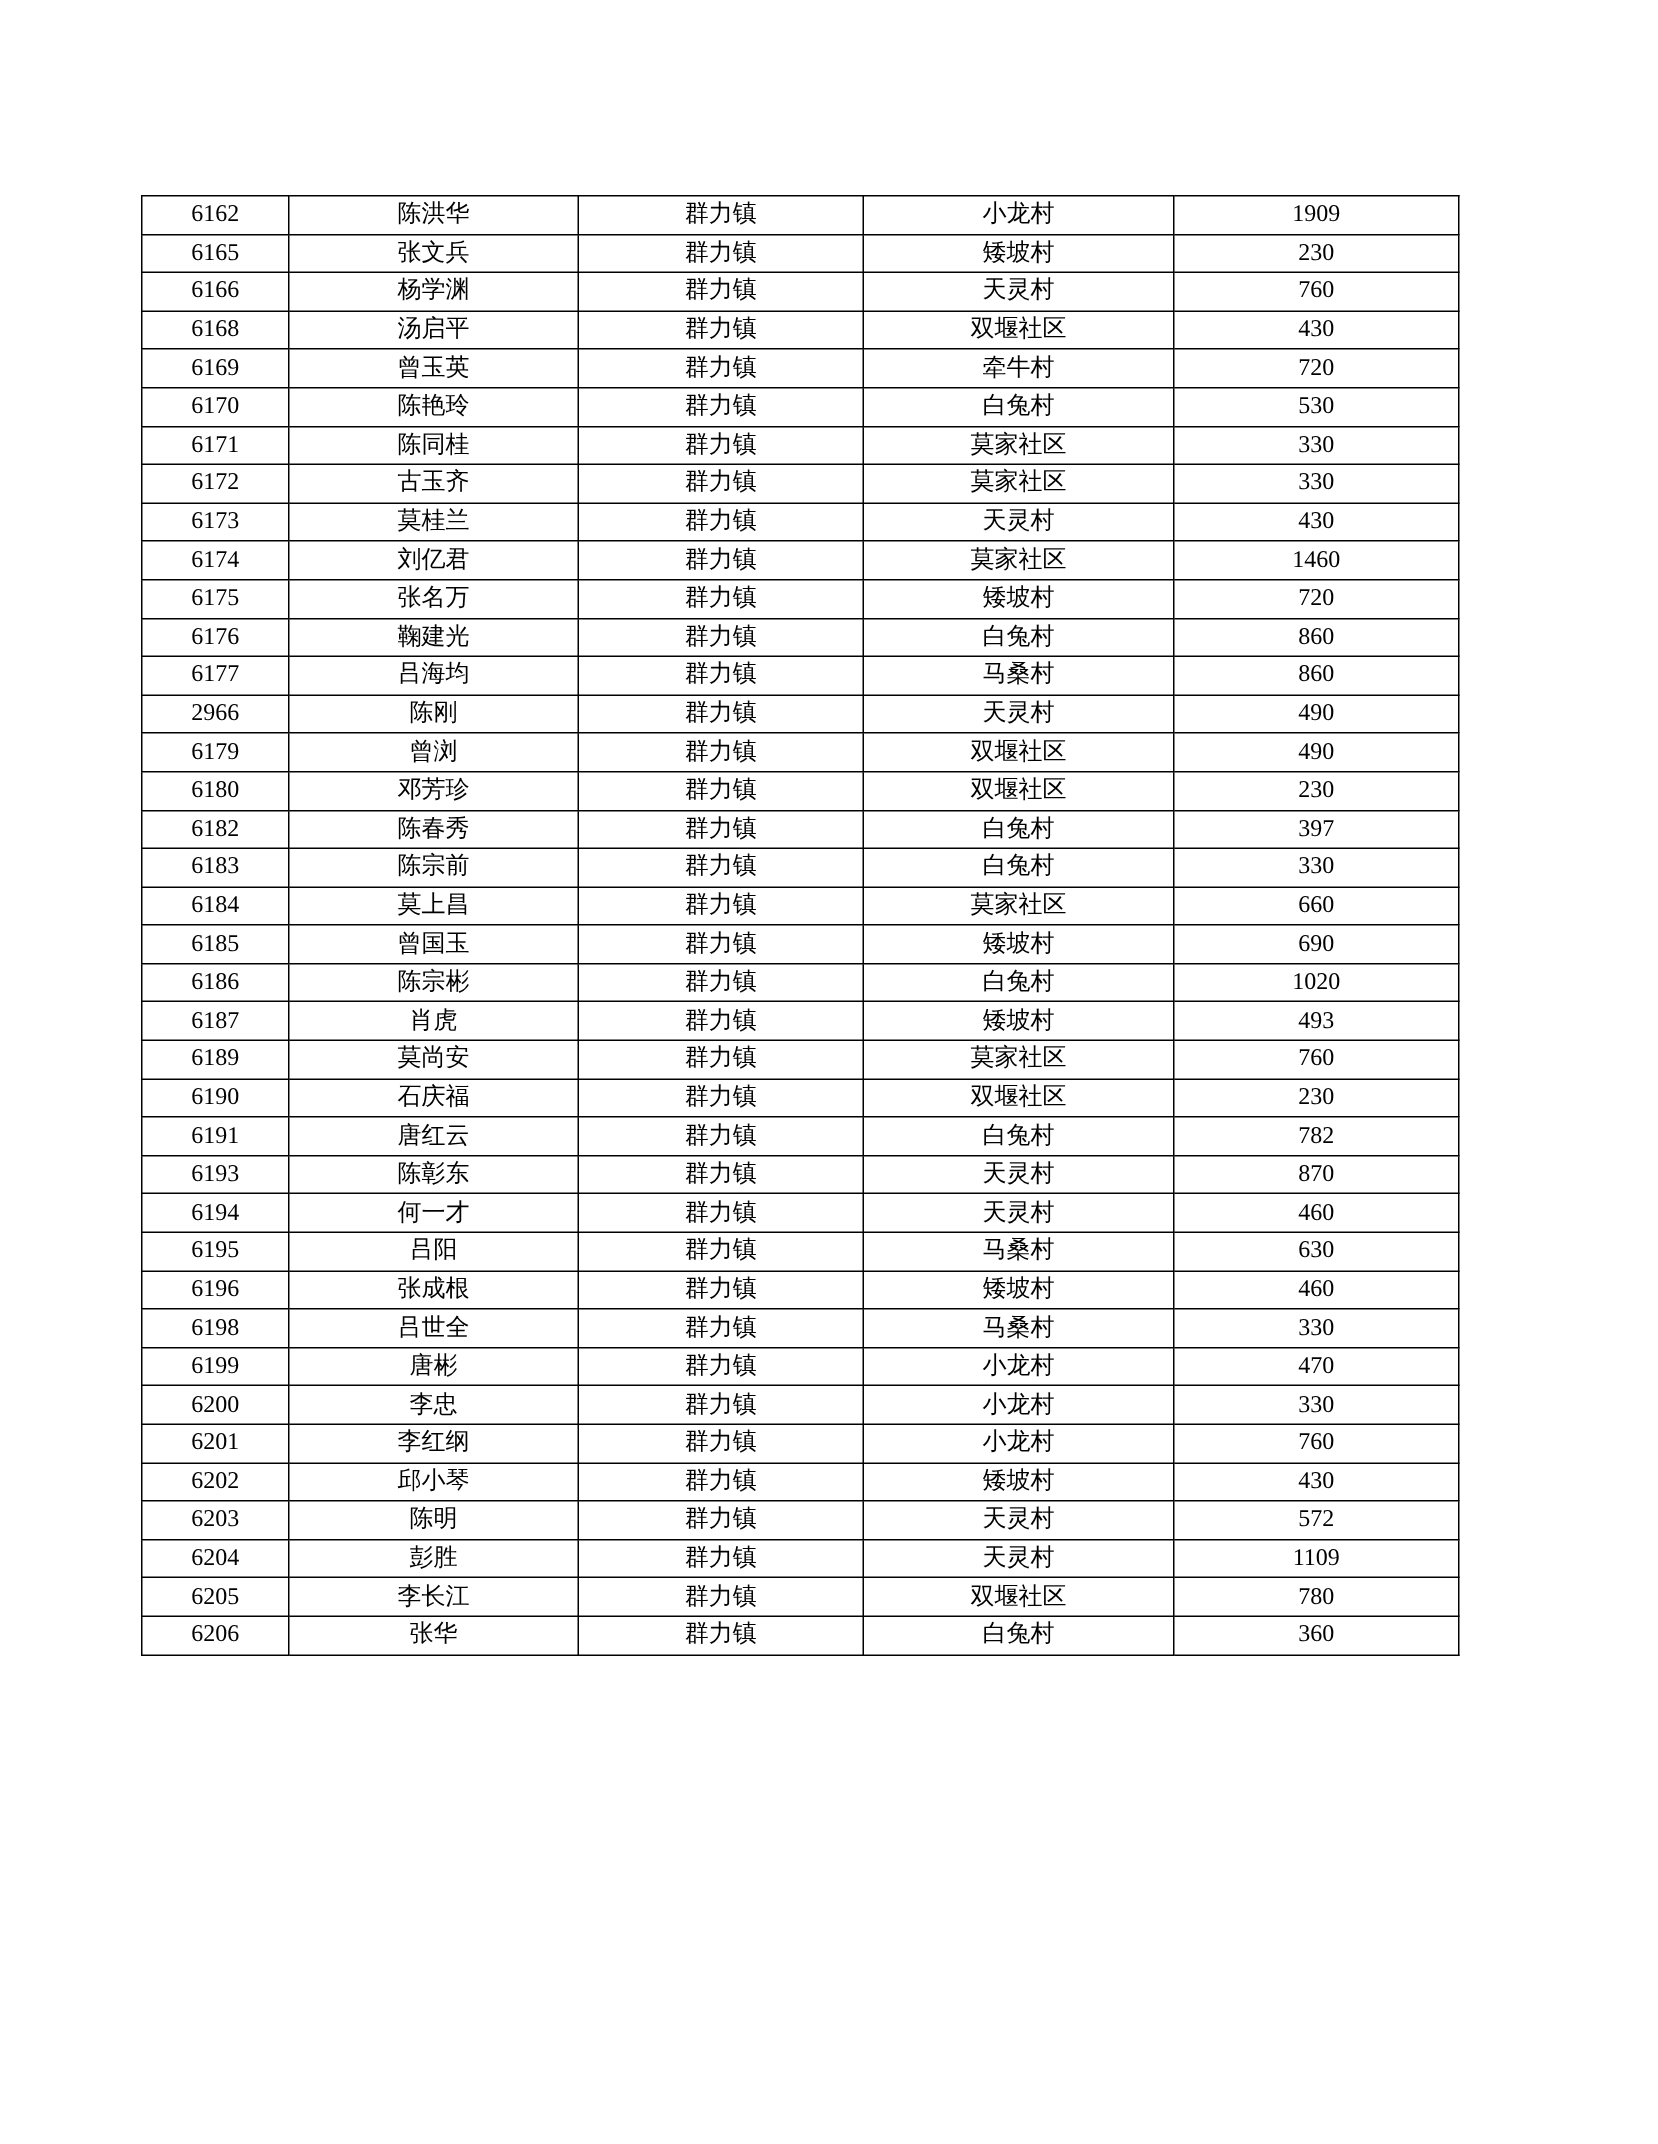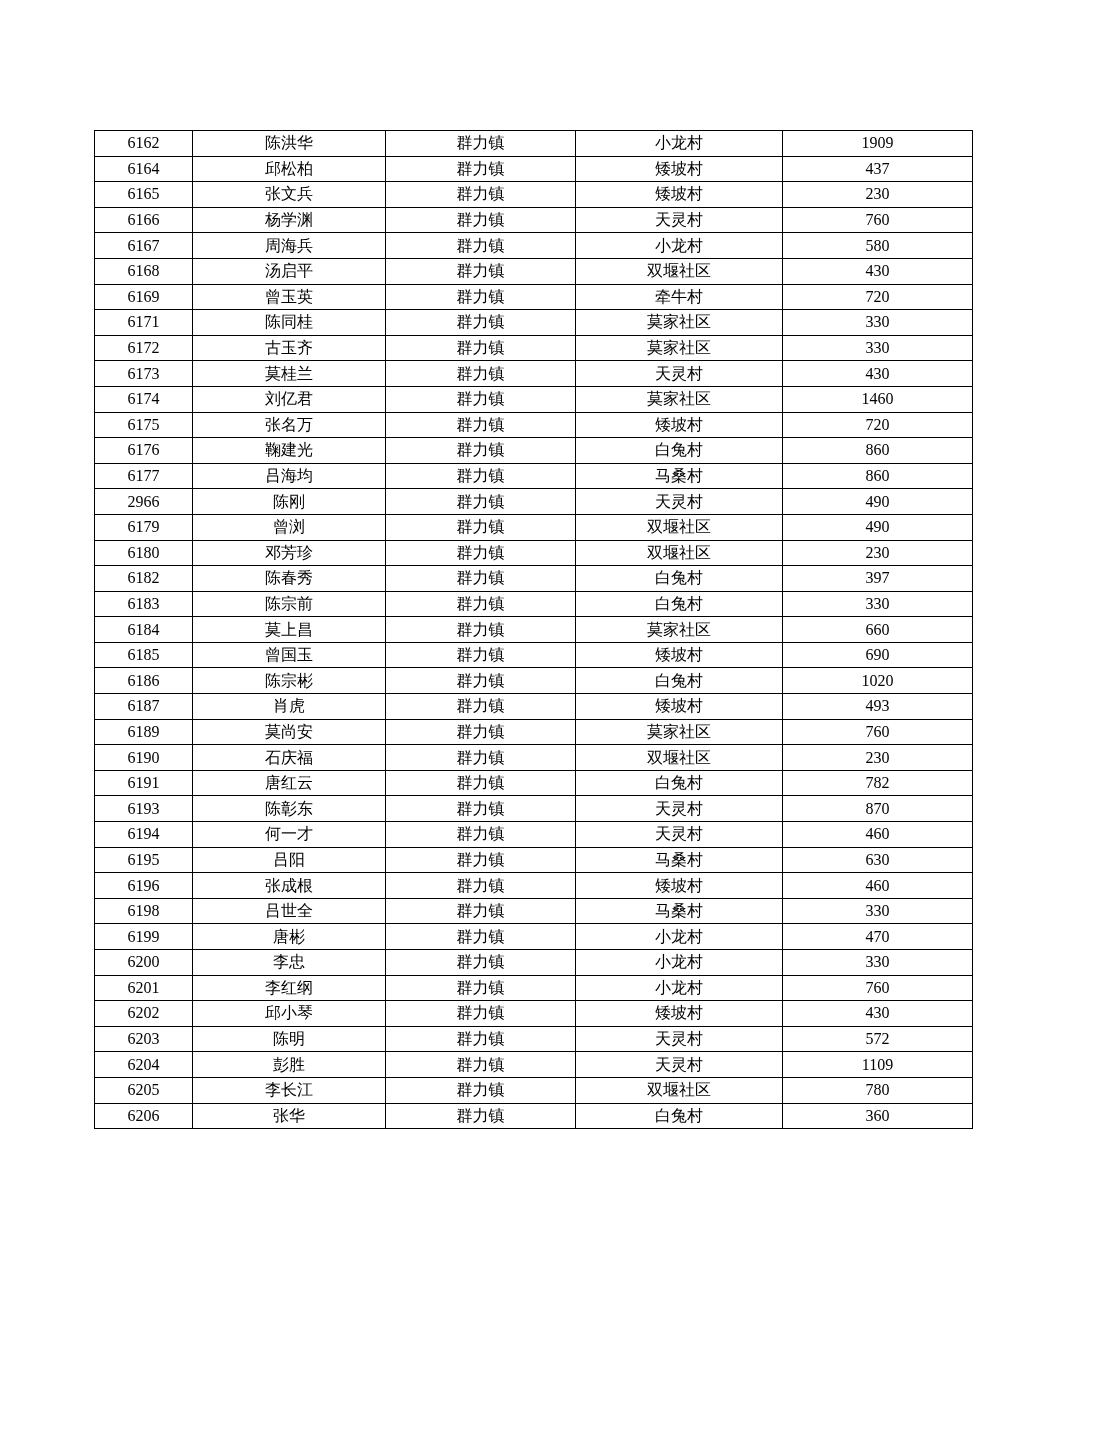--- a/index.html
+++ b/index.html
@@ -57,60 +57,53 @@
     </colgroup>
     <tbody>
         <tr>
           <td>6162</td>
           <td>陈洪华</td>
           <td>群力镇</td>
           <td>小龙村</td>
           <td>1909</td>
         </tr>
         <tr>
-          <td>6164</td>
-          <td>邱松柏</td>
-          <td>群力镇</td>
-          <td>矮坡村</td>
-          <td>437</td>
-        </tr>
-        <tr>
           <td>6165</td>
           <td>张文兵</td>
           <td>群力镇</td>
           <td>矮坡村</td>
           <td>230</td>
         </tr>
         <tr>
           <td>6166</td>
           <td>杨学渊</td>
           <td>群力镇</td>
           <td>天灵村</td>
           <td>760</td>
         </tr>
         <tr>
-          <td>6167</td>
-          <td>周海兵</td>
-          <td>群力镇</td>
-          <td>小龙村</td>
-          <td>580</td>
-        </tr>
-        <tr>
           <td>6168</td>
           <td>汤启平</td>
           <td>群力镇</td>
           <td>双堰社区</td>
           <td>430</td>
         </tr>
         <tr>
           <td>6169</td>
           <td>曾玉英</td>
           <td>群力镇</td>
           <td>牵牛村</td>
           <td>720</td>
+        </tr>
+        <tr>
+          <td>6170</td>
+          <td>陈艳玲</td>
+          <td>群力镇</td>
+          <td>白兔村</td>
+          <td>530</td>
         </tr>
         <tr>
           <td>6171</td>
           <td>陈同桂</td>
           <td>群力镇</td>
           <td>莫家社区</td>
           <td>330</td>
         </tr>
         <tr>
           <td>6172</td>

